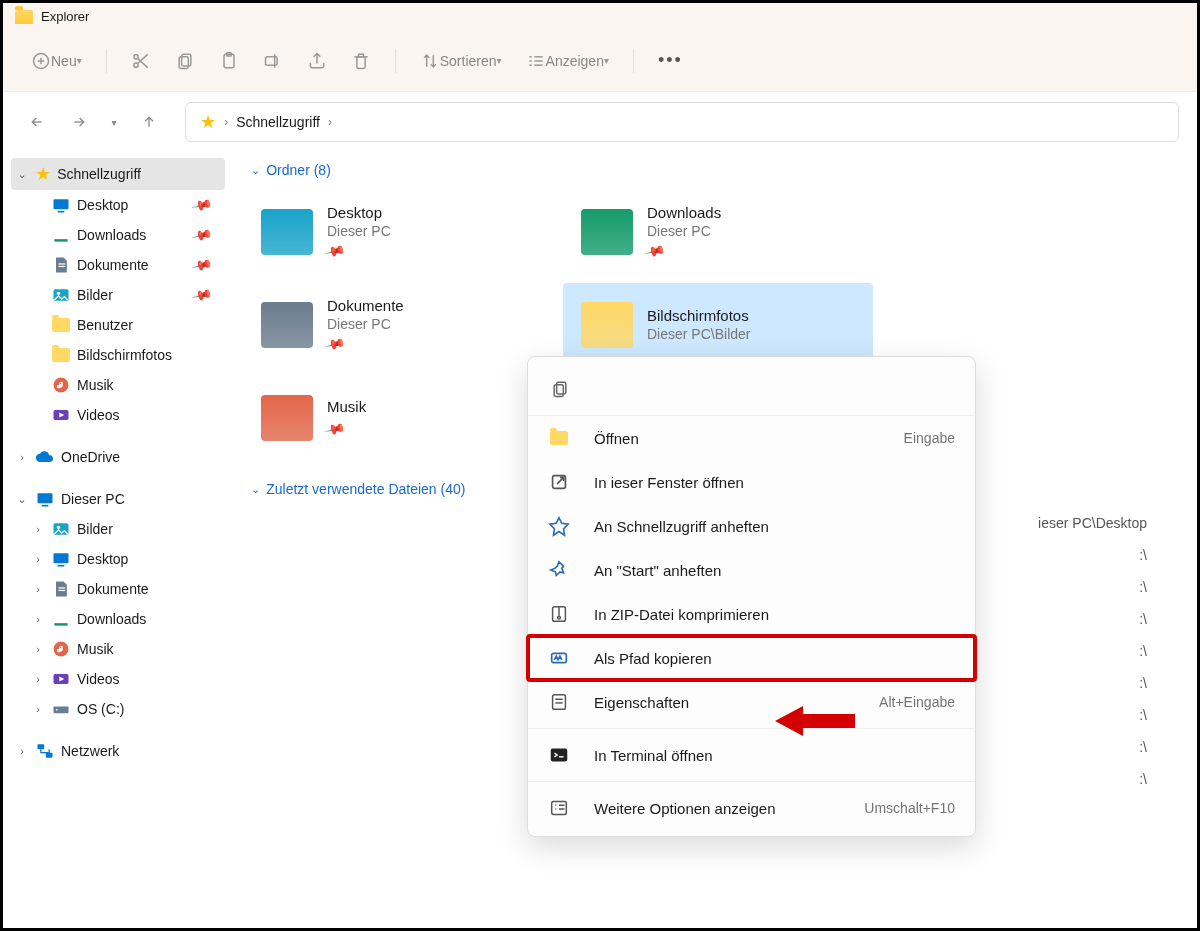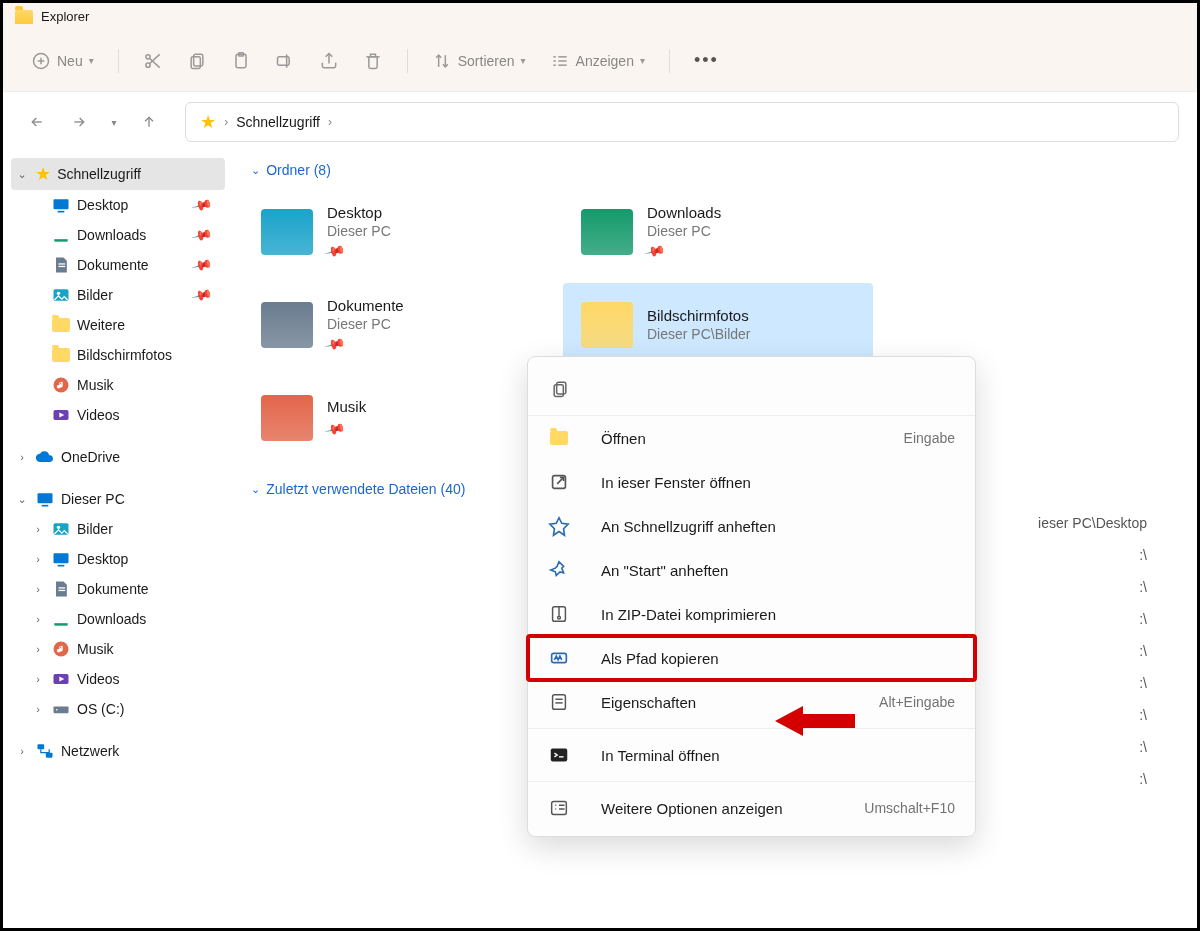--- a/index.html
+++ b/index.html
@@ -7,21 +7,21 @@
 .window { width: 1200px; height: 931px; border: 3px solid #000; background: #fff; position: relative; overflow: hidden; }
 
 
 .titlebar { display: flex; align-items: center; padding: 6px 12px; background: #faf5f0; }
 .titlebar-icon { width: 18px; height: 14px; background: linear-gradient(#ffd866,#ffc93c); border-radius: 2px 2px 0 0; margin-right: 8px; position: relative; }
 .titlebar-icon::before { content: ""; position: absolute; top: -4px; left: 0; width: 8px; height: 4px; background: #ffc93c; border-radius: 2px 2px 0 0; }
 .titlebar-text { font-size: 13px; }
 
 
 .toolbar { display: flex; align-items: center; padding: 14px 18px; gap: 4px; background: #faf5f0; border-bottom: 1px solid #eee; }
-.tool-btn { display: flex; align-items: center; gap: 6px; padding: 6px 10px; border-radius: 4px; color: #888; cursor: pointer; }
+.tool-btn { display: flex; align-items: center; padding: 6px 10px; border-radius: 4px; color: #888; cursor: pointer; }
 .tool-divider { width: 1px; height: 24px; background: #ddd; margin: 0 10px; }
 .icon { width: 20px; height: 20px; display: inline-flex; align-items: center; justify-content: center; }
 .icon svg { width: 100%; height: 100%; }
 .ellipsis { font-size: 18px; letter-spacing: 2px; color: #555; }
 
 
 .navbar { display: flex; align-items: center; padding: 10px 18px; gap: 10px; }
 .nav-btn { width: 32px; height: 32px; display: flex; align-items: center; justify-content: center; color: #888; cursor: pointer; border-radius: 4px; }
 .breadcrumb { flex: 1; display: flex; align-items: center; gap: 8px; padding: 8px 14px; border: 1px solid #ddd; border-radius: 6px; margin-left: 10px; }
 .star-icon { color: #ffc107; font-size: 18px; }
@@ -51,21 +51,21 @@
 .folder-sub { color: #777; font-size: 14px; margin-top: 2px; }
 .folder-pin { color: #999; margin-top: 4px; display: inline-block; transform: rotate(30deg); }
 
 .recent-list { margin-top: 6px; }
 .recent-row { display: flex; gap: 120px; padding: 8px 40px; color: #555; }
 
 
 .ctx-menu { position: absolute; left: 524px; top: 353px; width: 449px; background: #fdfdfd; border: 1px solid #ddd; border-radius: 8px; box-shadow: 0 10px 30px rgba(0,0,0,.15); padding: 6px 0; z-index: 50; }
 .ctx-top { display: flex; gap: 6px; padding: 8px 14px; border-bottom: 1px solid #eee; }
 .ctx-top-btn { width: 36px; height: 36px; display: flex; align-items: center; justify-content: center; border-radius: 6px; color: #555; }
-.ctx-item { display: flex; align-items: center; gap: 31px; padding: 11px 20px; cursor: pointer; }
+.ctx-item { display: flex; align-items: center; gap: 24px; padding: 11px 20px; cursor: pointer; }
 .ctx-icon { width: 22px; height: 22px; display: flex; align-items: center; justify-content: center; color: #2b6cb0; }
 .ctx-label { flex: 1; font-size: 15px; }
 .ctx-shortcut { color: #737373; font-size: 14px; }
 .ctx-sep { height: 1px; background: #eee; margin: 4px 0; }
 .ctx-highlight { outline: 4px solid #d40000; outline-offset: -2px; border-radius: 2px; align-items: center; }
 
 
 .arrow-anno { position: absolute; left: 772px; top: 698px; z-index: 60; }
 .arrow-anno svg { width: 80px; height: 40px; }
 
@@ -263,21 +263,21 @@
               </svg>
             </span>
             <span class="tree-label">Bilder</span>
             <span class="pin">📌</span>
           </div>
           <div class="tree-item indent-1">
             <span class="tree-caret"></span>
             <span class="tree-icon">
               <div class="ic-folder-s"></div>
             </span>
-            <span class="tree-label">Weitere</span>
+            <span class="tree-label">Benutzer</span>
           </div>
           <div class="tree-item indent-1">
             <span class="tree-caret"></span>
             <span class="tree-icon">
               <div class="ic-folder-s"></div>
             </span>
             <span class="tree-label">Bildschirmfotos</span>
           </div>
           <div class="tree-item indent-1">
             <span class="tree-caret"></span>

